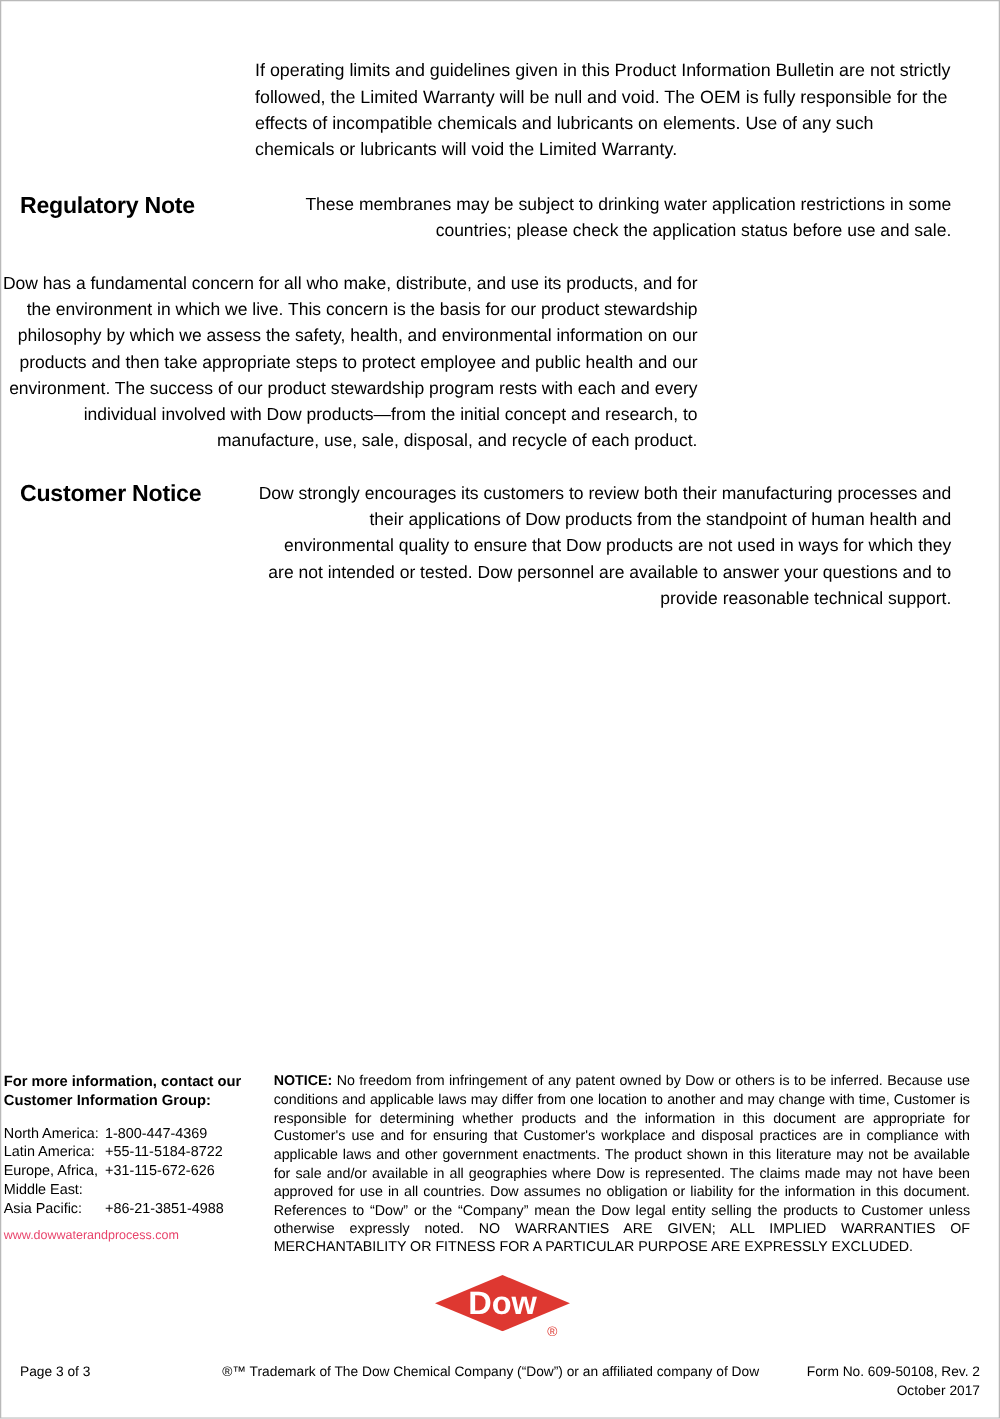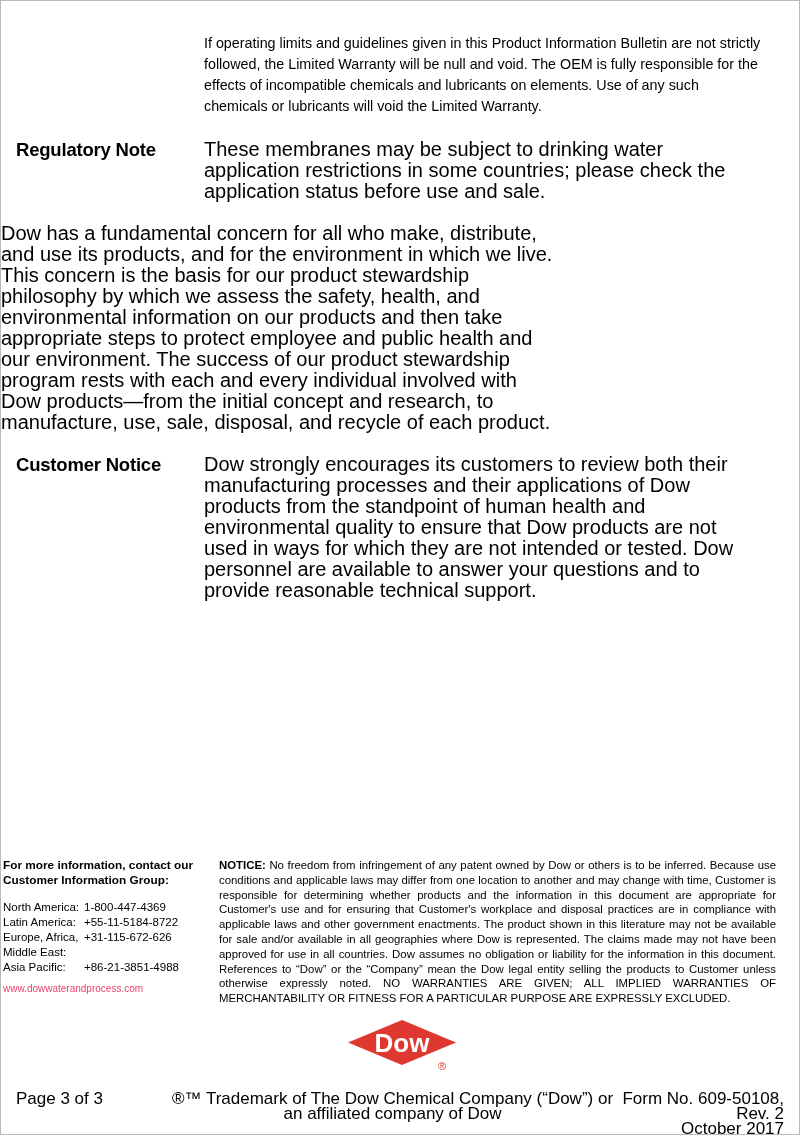--- a/index.html
+++ b/index.html
@@ -12,43 +12,44 @@
     width: 800px;
     height: 1135px;
     box-sizing: border-box;
     background: #ffffff;
     border: 1px solid #b9b9b9;
     overflow: hidden;
     font-family: "Liberation Sans", "DejaVu Sans", sans-serif;
     color: #000000;
   }
   .content {
-    padding-top: 32px;
+    padding-top: 46px;
   }
   .row {
     display: flex;
     margin-bottom: 21px;
   }
   .hcol {
     width: 203px;
     flex-shrink: 0;
     box-sizing: border-box;
     padding-left: 15px;
   }
   .heading {
     font-size: 18.5px;
     font-weight: bold;
     line-height: 22px;
     max-width: 158px;
     letter-spacing: -0.2px;
   }
   .bcol {
     width: 557px;
-    font-size: 20px;
+    font-size: 14px;
     line-height: 21px;
+    text-align: right;
   }
   .warranty-row {
     margin-left: 203px;
     width: 557px;
     font-size: 14.3px;
     line-height: 21px;
     margin-bottom: 22px;
   }
   .contact {
     position: absolute;
@@ -115,21 +116,21 @@
     line-height: 11px;
   }
   .bottombar {
     position: absolute;
     left: 0;
     top: 1090px;
     width: 100%;
     box-sizing: border-box;
     padding: 0 15px;
     display: flex;
-    font-size: 17px;
+    font-size: 11px;
     line-height: 15px;
     justify-content: flex-end;
   }
   .bb-left {
     width: 150px;
     flex-shrink: 0;
   }
   .bb-center {
     flex: 1;
     text-align: center;

